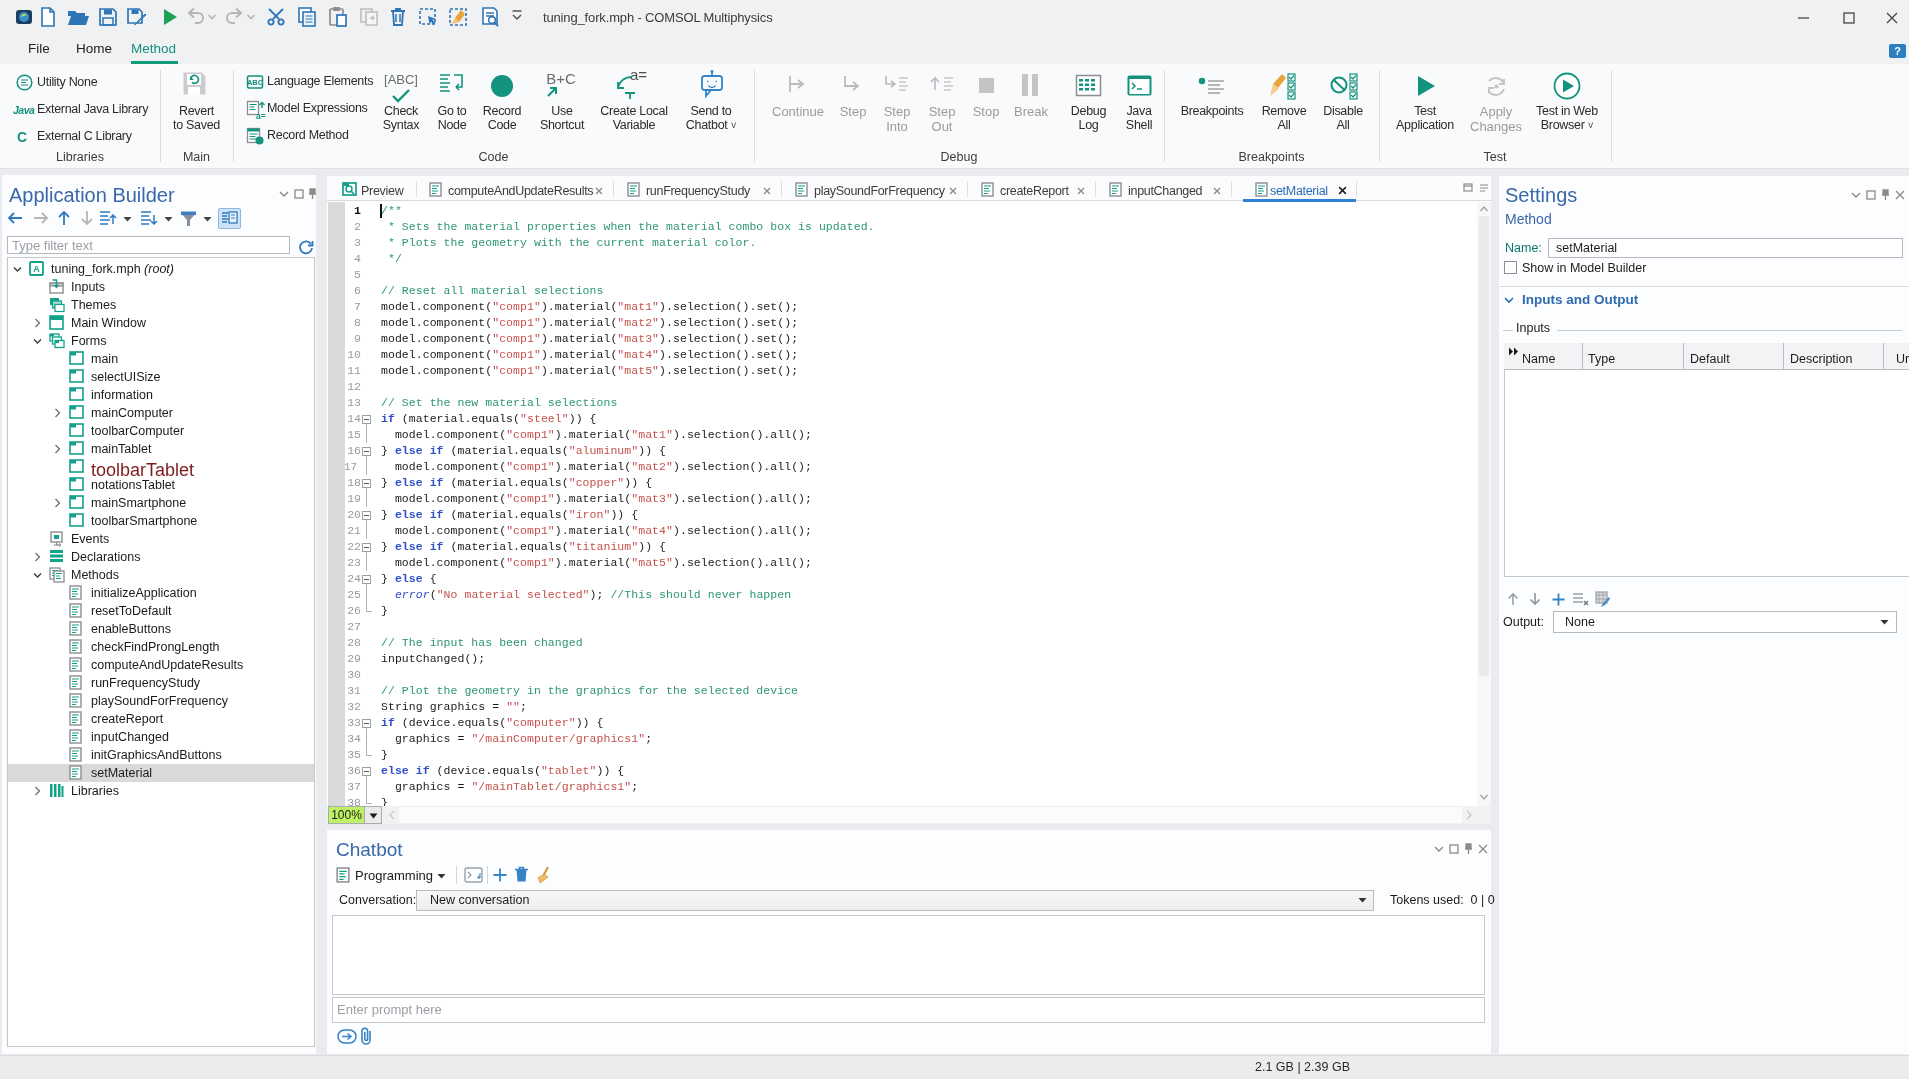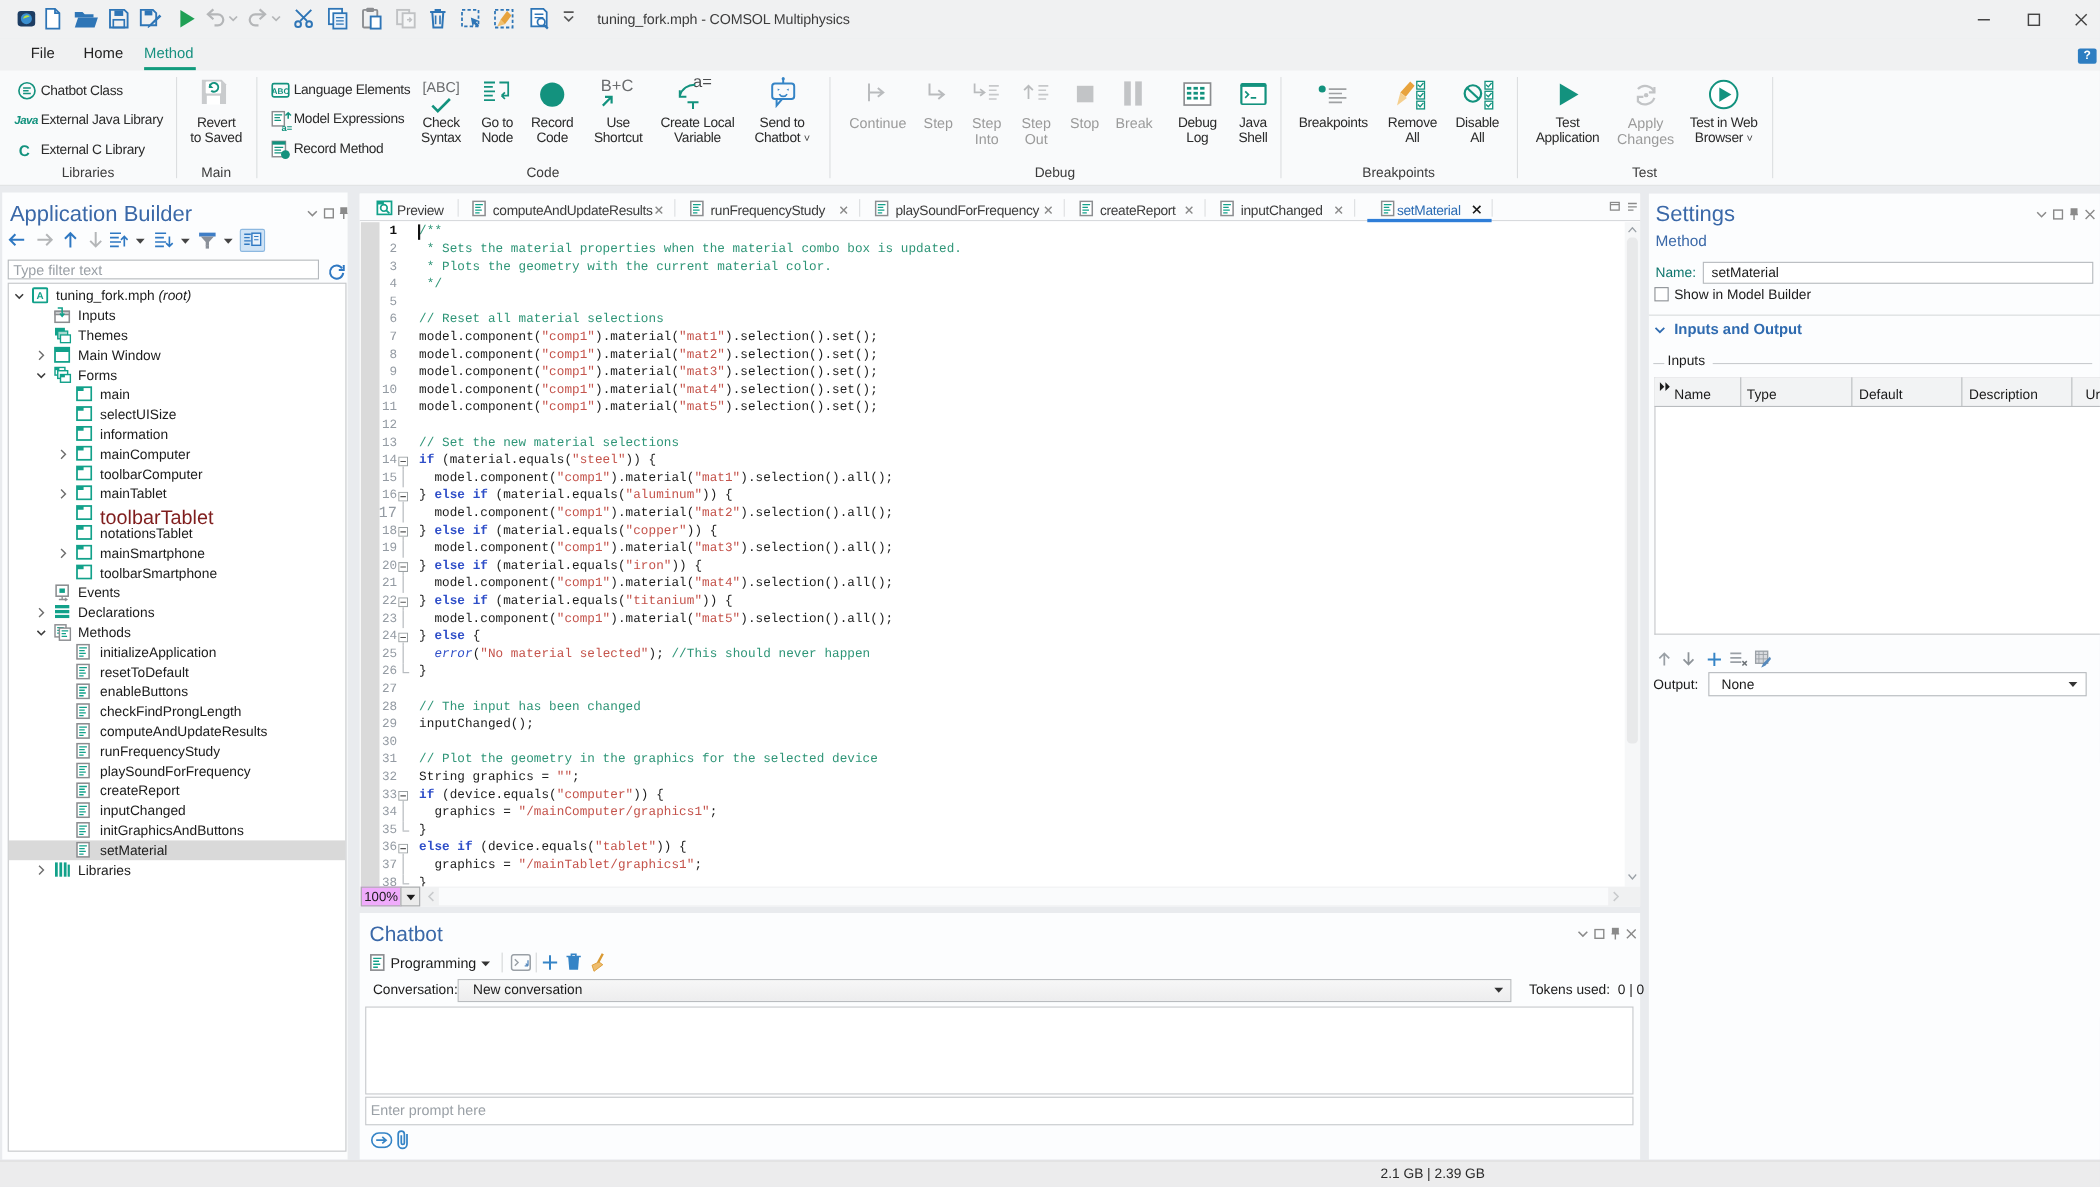--- a/index.html
+++ b/index.html
@@ -133,21 +133,21 @@
 <div class="abs" style="left:160px;top:150px;width:73px;text-align:center;font-size:12.5px;color:#3c3c3c;">Main</div>
 <div class="abs" style="left:233px;top:150px;width:521px;text-align:center;font-size:12.5px;color:#3c3c3c;">Code</div>
 <div class="abs" style="left:754px;top:150px;width:410px;text-align:center;font-size:12.5px;color:#3c3c3c;">Debug</div>
 <div class="abs" style="left:1164px;top:150px;width:215px;text-align:center;font-size:12.5px;color:#3c3c3c;">Breakpoints</div>
 <div class="abs" style="left:1379px;top:150px;width:232px;text-align:center;font-size:12.5px;color:#3c3c3c;">Test</div>
 
 <svg class="abs" style="left:16px;top:74px" width="17" height="17" viewBox="0 0 17 17">
     <circle cx="8.5" cy="8.5" r="7.3" fill="none" stroke="#13927e" stroke-width="1.5"></circle>
     <path d="M5 6 h7 M5 8.5 h5 M5 11 h7" stroke="#13927e" stroke-width="1.2"></path>
   </svg>
-<div class="abs tseg" style="left:37px;top:75px;">Chatbot Class</div>
+<div class="abs tseg" style="left:37px;top:75px;">Utility None</div>
 <div class="abs" style="left:13px;top:104px;font-size:10.5px;font-weight:bold;color:#13927e;font-style:italic;letter-spacing:-0.5px;">Java</div>
 <div class="abs tseg" style="left:37px;top:102px;">External Java Library</div>
 <div class="abs" style="left:17px;top:129px;font-size:14px;font-weight:bold;color:#13927e;">C</div>
 <div class="abs tseg" style="left:37px;top:129px;">External C Library</div>
 
 <svg class="abs" style="left:181px;top:70px" width="27" height="27" viewBox="0 0 27 27">
     <path d="M2.5 2.5 h18 l4 4 v18 h-22 z" fill="#c9cbcd"></path>
     <rect x="7" y="17" width="12" height="8" fill="#fff"></rect>
     <rect x="6" y="4" width="14" height="11" rx="1" fill="#fff"></rect>
     <path d="M9.5 9.5 a4 4 0 1 1 1.5 3" fill="none" stroke="#13927e" stroke-width="1.7"></path>
@@ -725,21 +725,21 @@
       <div class="abs mono" style="left:17px;top:225px;width:17px;text-align:right;font-size:11.5px;color:#949ba3;font-weight:normal;line-height:16px;">15</div>
       <div class="abs" style="left:39px;top:225px;width:1px;height:16px;background:#b0b4b8;"></div>
       <div class="abs mono" style="left:54px;top:225px;font-size:11.5px;line-height:16px;white-space:pre;color:#1c1c1c;letter-spacing:0.05px;">  model.component(<span class="st">"comp1"</span>).material(<span class="st">"mat1"</span>).selection().all();</div>
       <div class="abs mono" style="left:17px;top:241px;width:17px;text-align:right;font-size:11.5px;color:#949ba3;font-weight:normal;line-height:16px;">16</div>
       <svg class="abs" style="left:35px;top:244.5px" width="9" height="9" viewBox="0 0 9 9">
         <rect x="0.5" y="0.5" width="8" height="8" fill="#fff" stroke="#9aa0a2"></rect>
         <path d="M2 4.5 h5" stroke="#555" stroke-width="1"></path>
       </svg>
       <div class="abs" style="left:39px;top:253.5px;width:1px;height:3.5px;background:#b0b4b8;"></div>
       <div class="abs mono" style="left:54px;top:241px;font-size:11.5px;line-height:16px;white-space:pre;color:#1c1c1c;letter-spacing:0.05px;">} <span class="kw">else</span> <span class="kw">if</span> (material.equals(<span class="st">"aluminum"</span>)) {</div>
-      <div class="abs mono" style="left:17px;top:257px;width:17px;text-align:left;font-size:14px;color:#949ba3;font-weight:normal;line-height:16px;">17</div>
+      <div class="abs mono" style="left:17px;top:257px;width:17px;text-align:left;font-size:11px;color:#949ba3;font-weight:normal;line-height:16px;">17</div>
       <div class="abs" style="left:39px;top:257px;width:1px;height:16px;background:#b0b4b8;"></div>
       <div class="abs mono" style="left:54px;top:257px;font-size:11.5px;line-height:16px;white-space:pre;color:#1c1c1c;letter-spacing:0.05px;">  model.component(<span class="st">"comp1"</span>).material(<span class="st">"mat2"</span>).selection().all();</div>
       <div class="abs mono" style="left:17px;top:273px;width:17px;text-align:right;font-size:11.5px;color:#949ba3;font-weight:normal;line-height:16px;">18</div>
       <svg class="abs" style="left:35px;top:276.5px" width="9" height="9" viewBox="0 0 9 9">
         <rect x="0.5" y="0.5" width="8" height="8" fill="#fff" stroke="#9aa0a2"></rect>
         <path d="M2 4.5 h5" stroke="#555" stroke-width="1"></path>
       </svg>
       <div class="abs" style="left:39px;top:285.5px;width:1px;height:3.5px;background:#b0b4b8;"></div>
       <div class="abs mono" style="left:54px;top:273px;font-size:11.5px;line-height:16px;white-space:pre;color:#1c1c1c;letter-spacing:0.05px;">} <span class="kw">else</span> <span class="kw">if</span> (material.equals(<span class="st">"copper"</span>)) {</div>
       <div class="abs mono" style="left:17px;top:289px;width:17px;text-align:right;font-size:11.5px;color:#949ba3;font-weight:normal;line-height:16px;">19</div>
@@ -830,21 +830,21 @@
 <div class="abs" style="left:1477px;top:202px;width:14px;height:604px;background:#f6f7f8;"></div>
 <svg class="abs" style="left:1480px;top:206px" width="8" height="6" viewBox="0 0 8 6">
     <path d="M0.5 5 L4 1 L7.5 5" fill="none" stroke="#9aa0a6" stroke-width="1.2"></path>
   </svg>
 <svg class="abs" style="left:1480px;top:794px" width="8" height="6" viewBox="0 0 8 6">
     <path d="M0.5 1 L4 5 L7.5 1" fill="none" stroke="#9aa0a6" stroke-width="1.2"></path>
   </svg>
 <div class="abs" style="left:1479px;top:216px;width:10px;height:460px;background:#e8e9ea;border-radius:4px;"></div>
 
 <div class="abs" style="left:327px;top:806px;width:1164px;height:18px;background:#f0f1f2;"></div>
-<div class="abs" style="left:328px;top:806px;width:37px;height:18px;background:#f0abfc;border:1px solid #a9abad;font-size:12px;color:#1b1b1b;text-align:center;line-height:17px;">100%</div>
+<div class="abs" style="left:328px;top:806px;width:37px;height:18px;background:#bef264;border:1px solid #a9abad;font-size:12px;color:#1b1b1b;text-align:center;line-height:17px;">100%</div>
 <div class="abs" style="left:364px;top:806px;width:18px;height:18px;background:#ebebeb;border:1px solid #a9abad;"></div>
 <svg class="abs" style="left:369px;top:813px" width="9" height="6" viewBox="0 0 9 6">
     <path d="M0.5 0.5 L4.5 5.5 L8.5 0.5 z" fill="#1b1b1b"></path>
   </svg>
 <svg class="abs" style="left:389px;top:810px" width="6" height="10" viewBox="0 0 6 10">
     <path d="M5 1 L1 5 L5 9" fill="none" stroke="#c8cacc" stroke-width="1.4"></path>
   </svg>
 <div class="abs" style="left:399px;top:807px;width:1063px;height:16px;background:#fafbfc;"></div>
 <svg class="abs" style="left:1466px;top:810px" width="6" height="10" viewBox="0 0 6 10">
     <path d="M1 1 L5 5 L1 9" fill="none" stroke="#c8cacc" stroke-width="1.4"></path>

